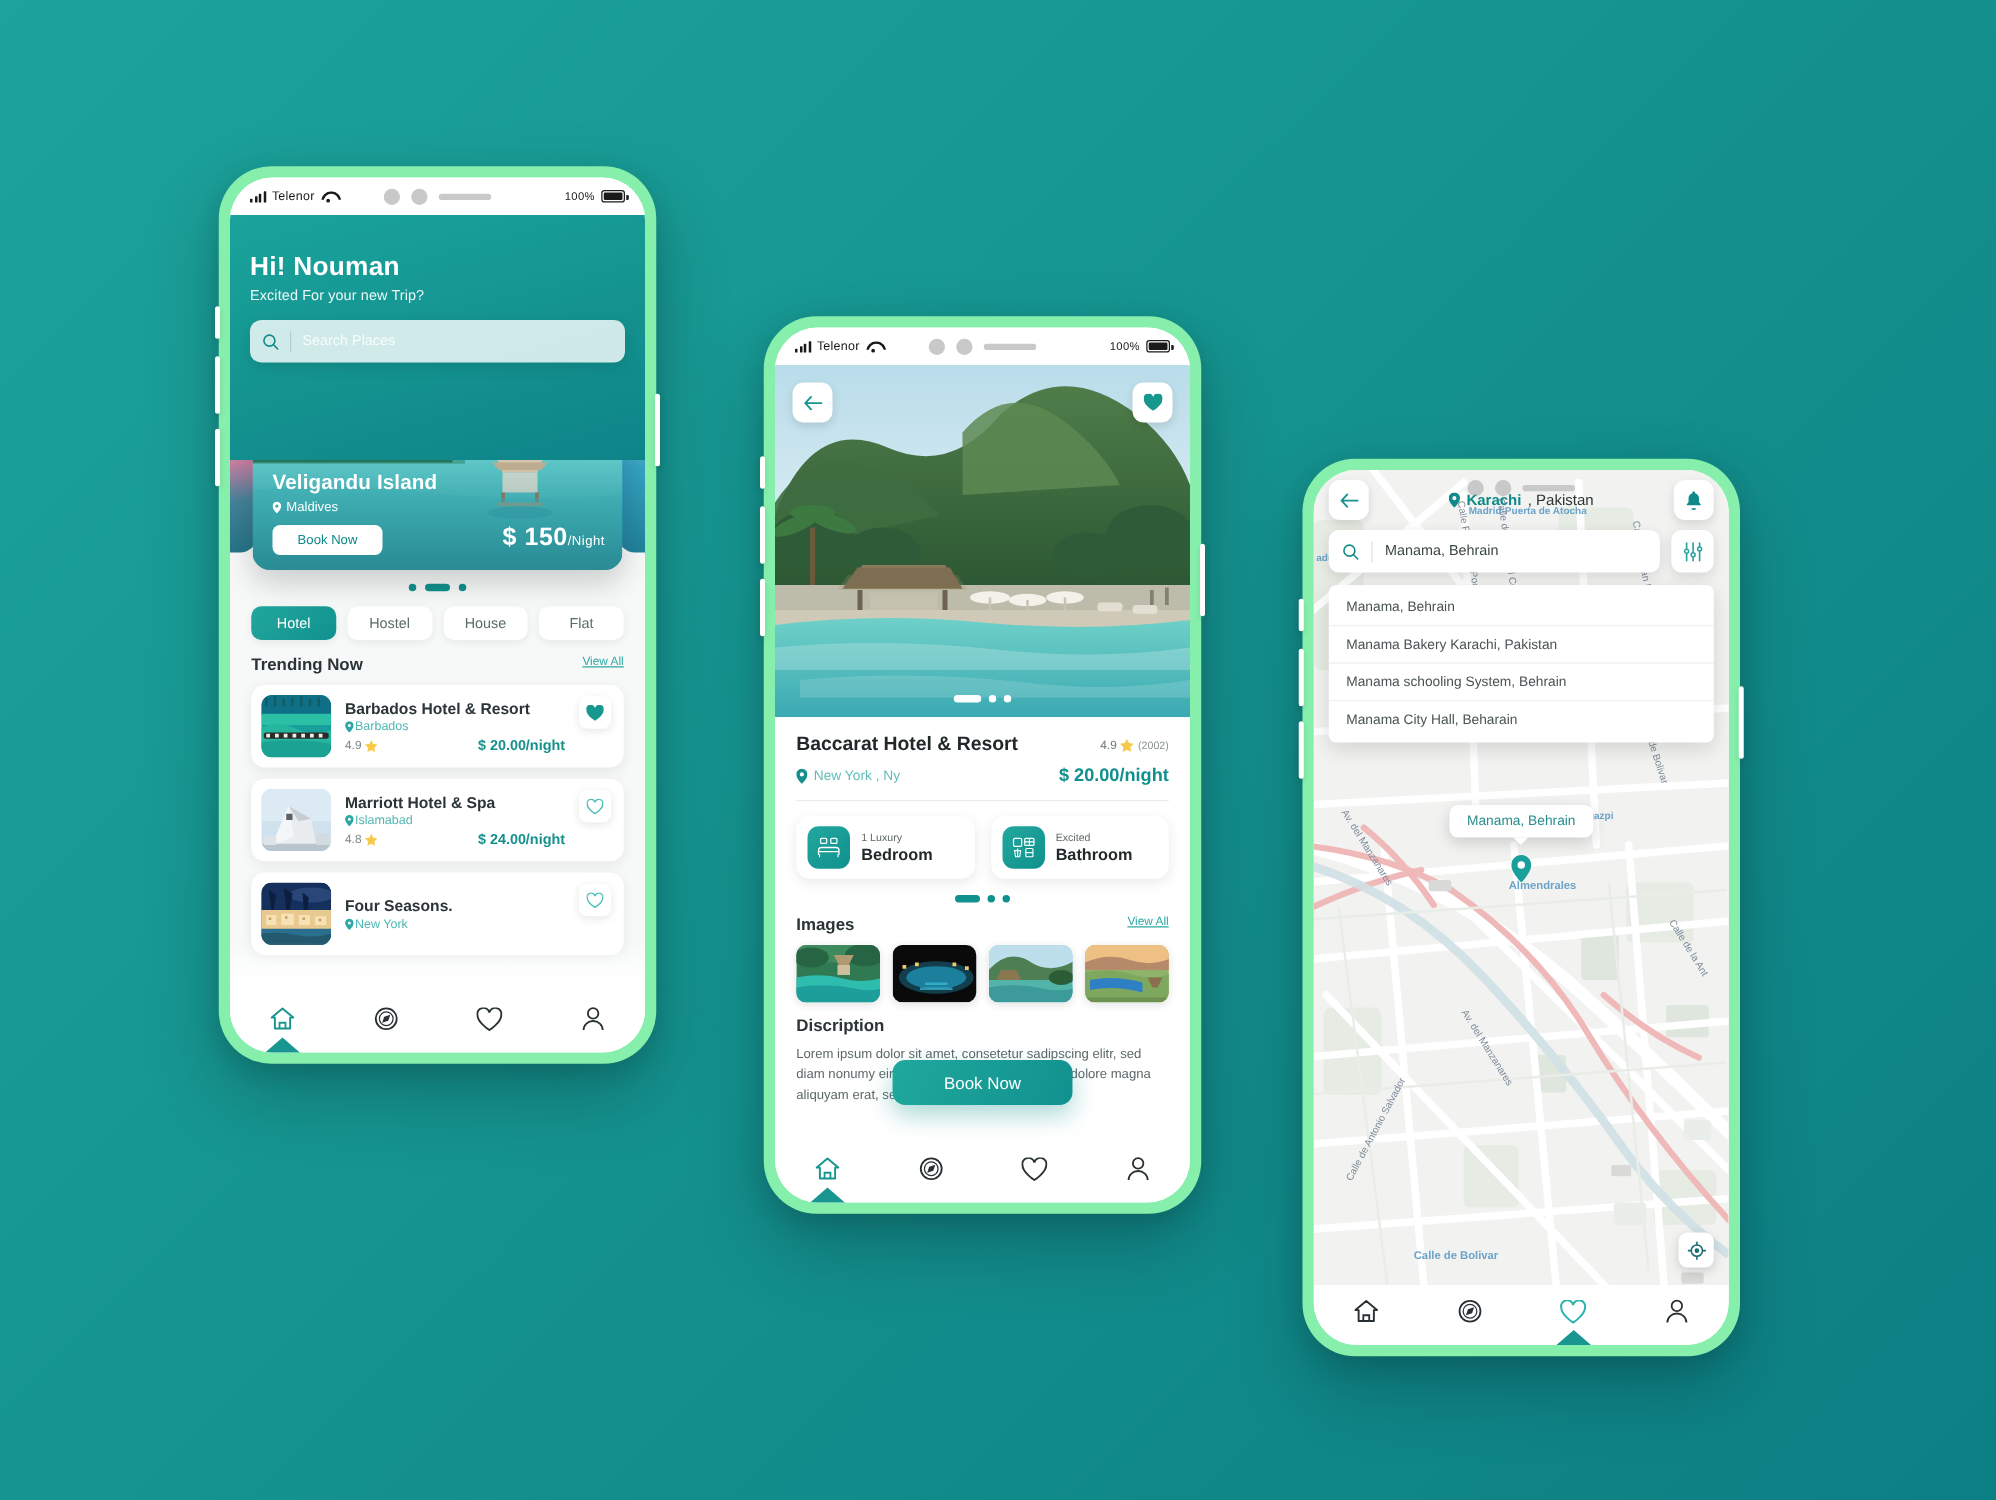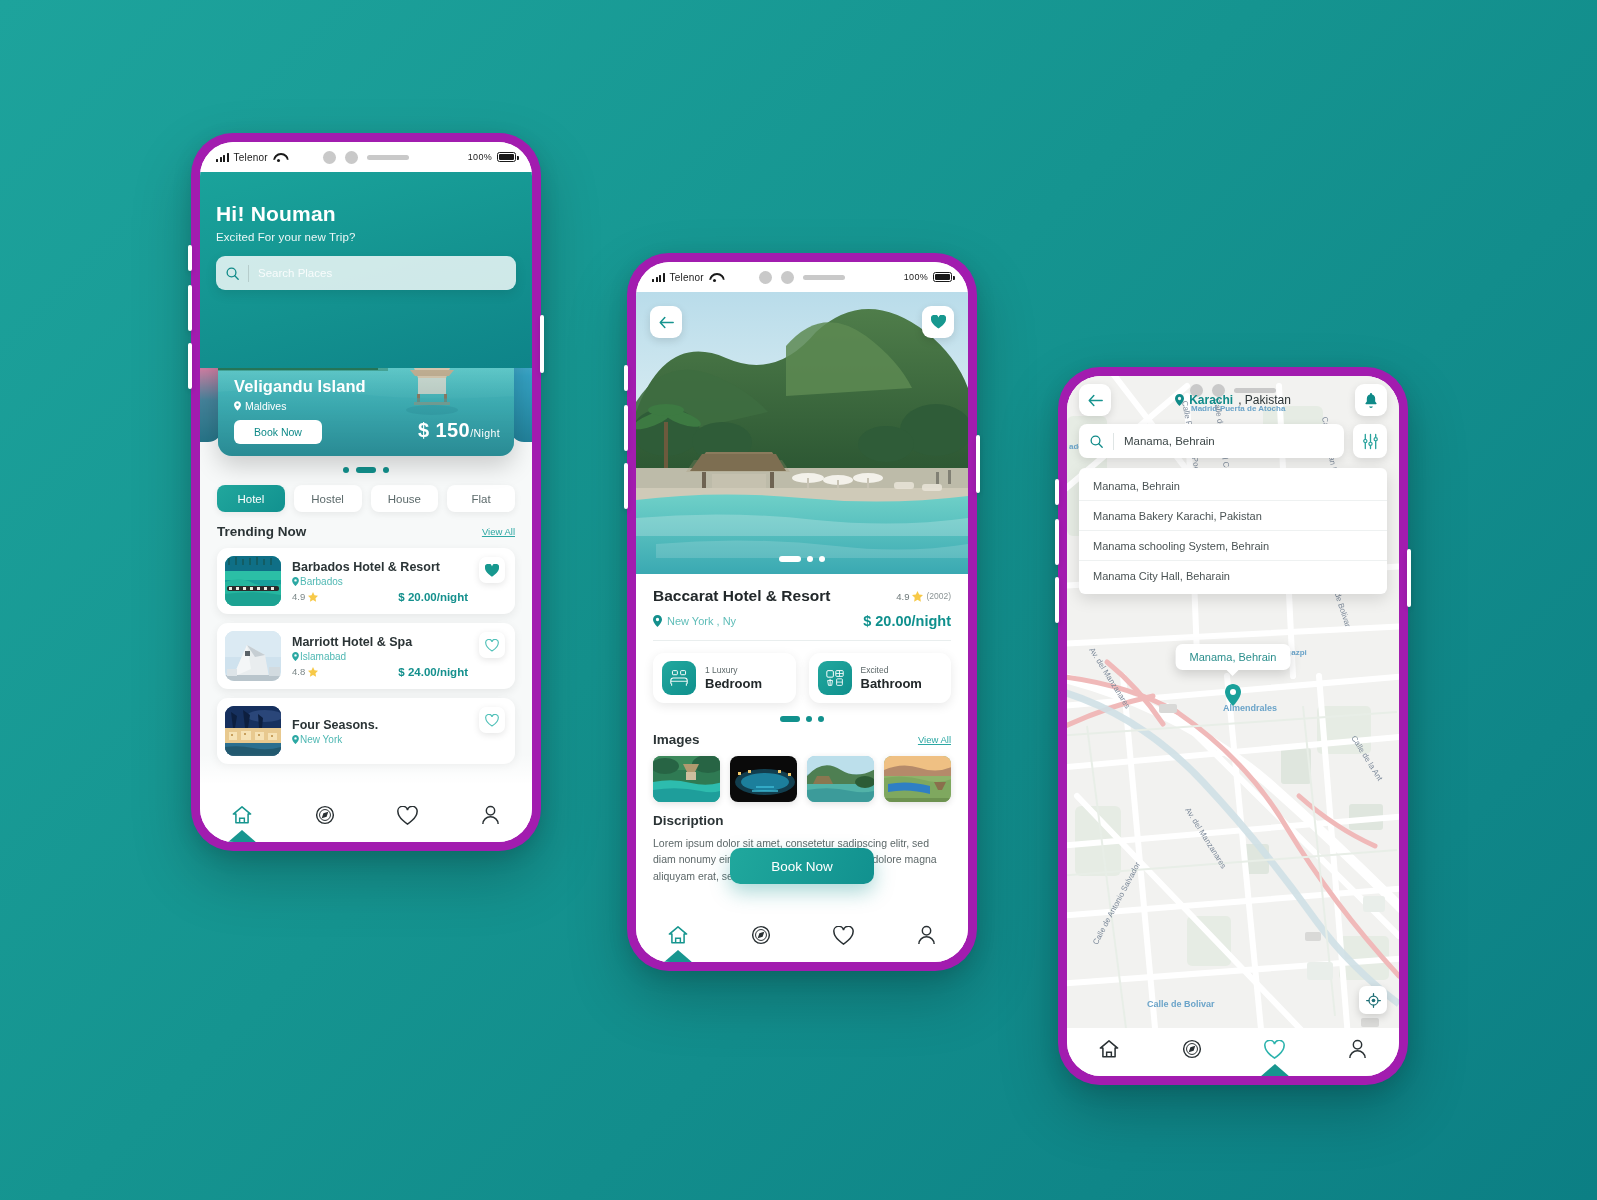--- a/index.html
+++ b/index.html
@@ -6,24 +6,23 @@
   html, body { width: 1597px; height: 1200px; overflow: hidden; }
   body {
     font-family: "Liberation Sans", sans-serif;
     background: linear-gradient(135deg, #1da39c 0%, #159490 45%, #0c7f84 100%);
     position: relative;
   }
 
   
   .phone {
     position: absolute;
-    background: #a21caf;
+    background: #86efac;
     border-radius: 42px;
     box-shadow: 0 26px 60px rgba(0,0,0,0.22), 0 6px 20px rgba(0,0,0,0.12);
-    margin-left: 16px;
   }
   .screen {
     position: absolute;
     overflow: hidden;
     background: #ffffff;
   }
   .sidebtn {
     position: absolute;
     background: #ffffff;
     border-radius: 3px;
@@ -115,21 +114,21 @@
     margin-top: 11px; }
   .dots .d { width: 6px; height: 6px; border-radius: 50%; background:#12918d; }
   .dots .d.w { width: 20px; height: 6px; border-radius: 4px; }
 
   .pills { display:flex; gap: 9px; padding: 0 17px; margin-top: 12px; }
   .pill { flex: 1; height: 27px; border-radius: 8px; display:flex; align-items:center;
     justify-content:center; font-size: 11.5px; background:#fff; color:#5c6a6b;
     box-shadow: 0 2px 7px rgba(0,0,0,.07); }
   .pill.active { background: linear-gradient(140deg,#21a79d,#11918f); color:#fff; }
 
-  .sec-head { display:flex; align-items:center; justify-content:space-between;
+  .sec-head { display:flex; align-items:flex-start; justify-content:space-between;
     padding: 0 17px; margin-top: 12px; }
   .sec-title { font-size: 13.5px; font-weight: 700; color:#2b3436; }
   .viewall { font-size: 9.5px; color:#2da8a4; text-decoration: underline; }
 
   .trend-list { padding: 0 17px; margin-top: 9px; display:flex; flex-direction:column;
     gap: 9px; }
   .trend { height: 66px; background:#fff; border-radius: 11px;
     box-shadow: 0 3px 10px rgba(0,0,0,.07); display:flex; align-items:center;
     padding: 8px 10px 8px 8px; gap: 11px; }
   .trend-thumb { width: 56px; height: 50px; border-radius: 9px; overflow:hidden;

